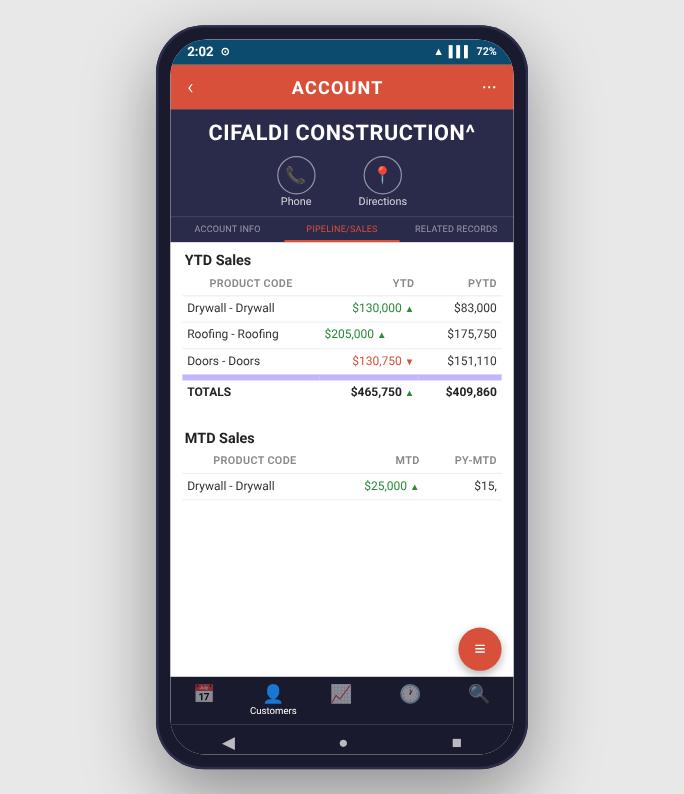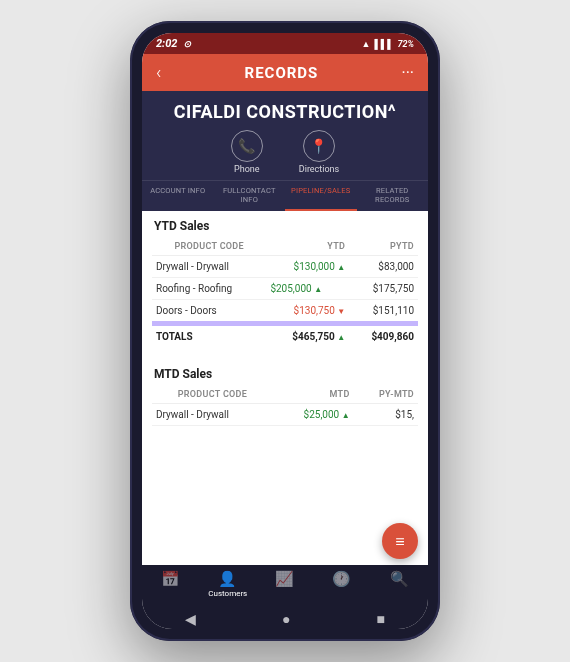--- a/index.html
+++ b/index.html
@@ -24,30 +24,29 @@
       width: 100%;
       height: 100%;
       background: #f5f5f5;
       border-radius: 30px;
       overflow: hidden;
       display: flex;
       flex-direction: column;
     }
     
     .status-bar {
-      background: #7f1d1d;
+      background: #0c4a6e;
       color: white;
       display: flex;
       justify-content: space-between;
       align-items: center;
       padding: 4px 14px;
       font-size: 10px;
       font-weight: 600;
       flex-shrink: 0;
-      font-style: italic;
     }
     .status-left { display: flex; align-items: center; gap: 2px; }
     .status-right { display: flex; align-items: center; gap: 4px; font-size: 9px; }
     .status-time { font-size: 11px; font-weight: 700; }
     
     .header {
       background: #d9503a;
       color: white;
       display: flex;
       align-items: center;
@@ -229,41 +228,40 @@
       </div>
       <div class="status-right">
         <span>▲</span>
         <span>▌▌▌</span>
         <span>72%</span>
       </div>
     </div>
 
     <div class="header">
       <span class="header-icon" style="font-size:18px; font-weight:300;">‹</span>
-      <span class="header-title">RECORDS</span>
+      <span class="header-title">ACCOUNT</span>
       <span class="header-icon">···</span>
     </div>
 
     <div class="company-section">
       <div class="company-name">CIFALDI CONSTRUCTION^</div>
       <div class="company-actions">
         <div class="company-action">
           <div class="action-circle">📞</div>
           <span class="action-label">Phone</span>
         </div>
         <div class="company-action">
           <div class="action-circle">📍</div>
           <span class="action-label">Directions</span>
         </div>
       </div>
     </div>
 
     <div class="nav-tabs">
       <div class="nav-tab">ACCOUNT INFO</div>
-      <div class="nav-tab">FULLCONTACT INFO</div>
       <div class="nav-tab active">PIPELINE/SALES</div>
       <div class="nav-tab">RELATED RECORDS</div>
     </div>
 
     <div class="content">
 
       <div class="section-header">YTD Sales</div>
       <div class="table-wrapper">
         <table class="sales-table">
           <thead>

